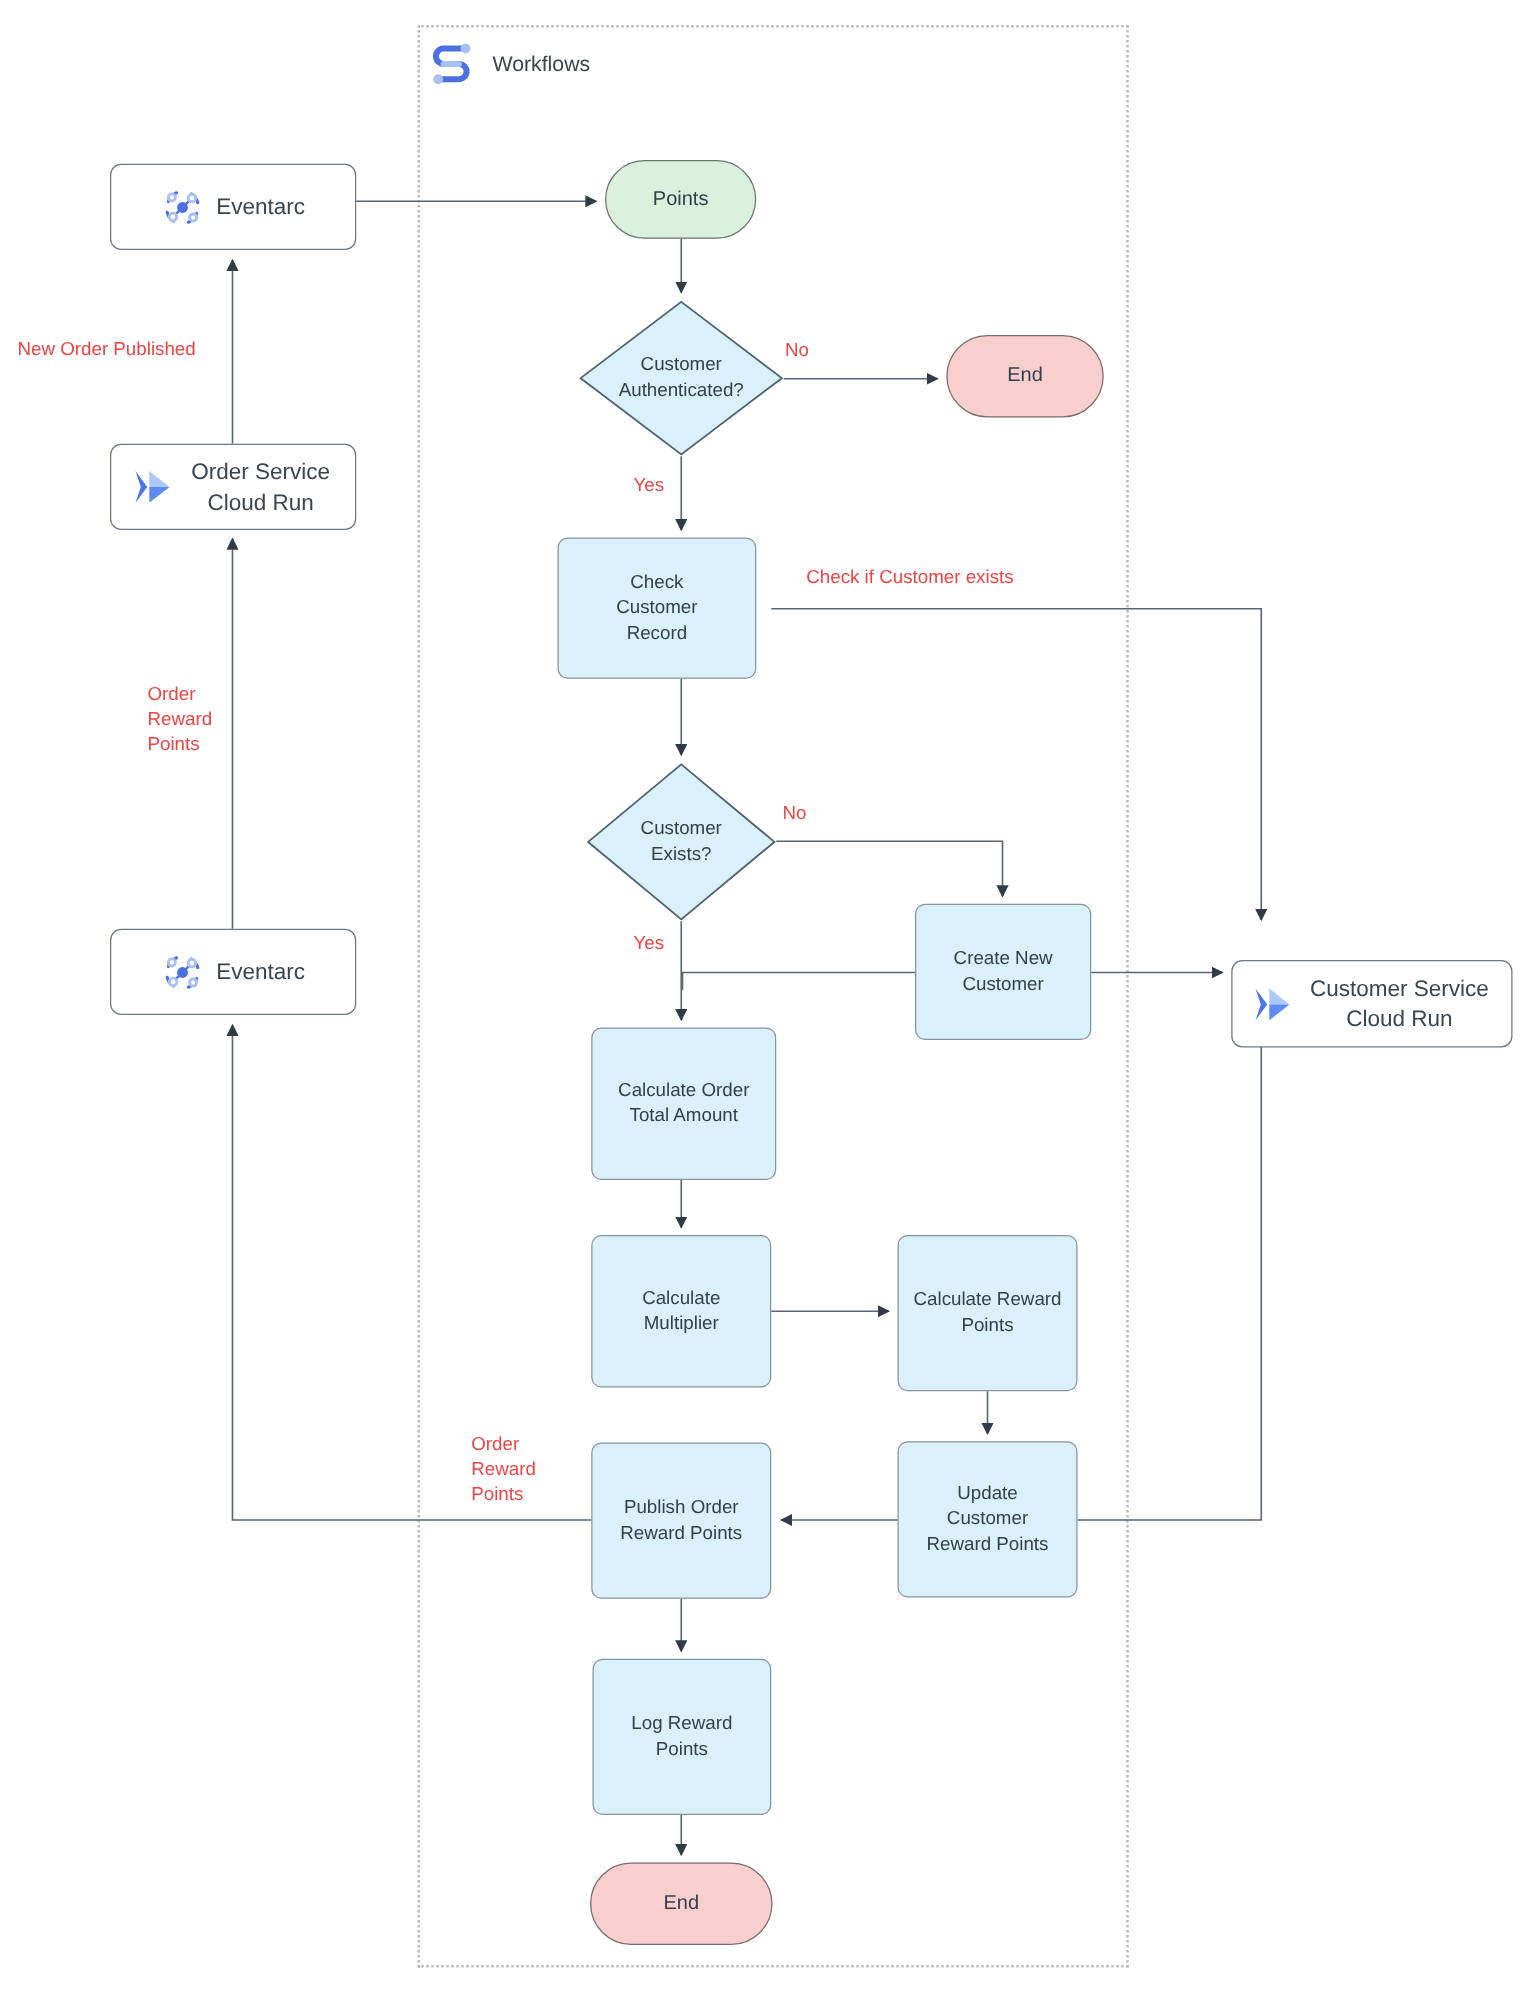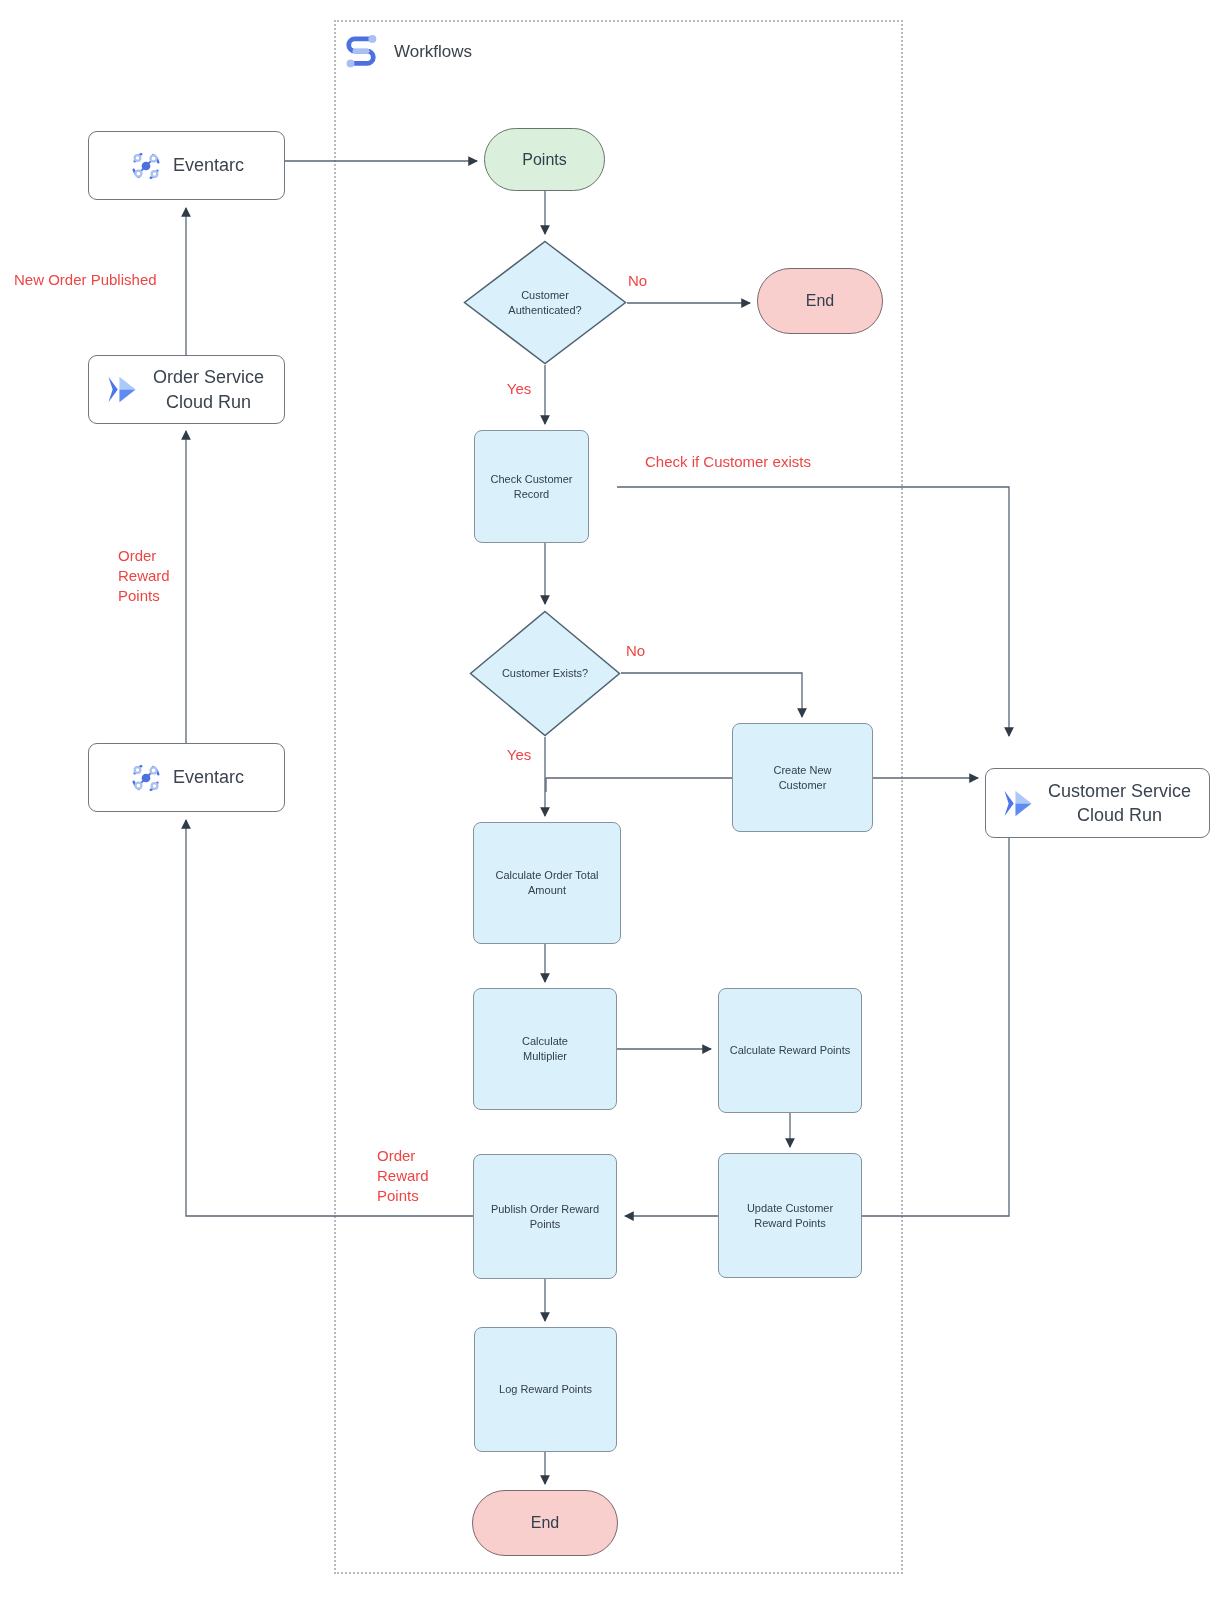--- a/index.html
+++ b/index.html
@@ -6,21 +6,21 @@
   html,body { width:1227px; height:1600px; background:#ffffff;
     font-family:"Liberation Sans", sans-serif; position:relative; overflow:hidden; }
   .stage { position:absolute; inset:0; width:1227px; height:1600px; }
 
   .container-border { position:absolute; left:334px; top:20px; width:569px; height:1554px;
     border:2px dotted #b7bbc0; background:transparent; }
 
   .edges { position:absolute; left:0; top:0; width:1227px; height:1600px; pointer-events:none; }
 
   .node { position:absolute; display:flex; align-items:center; justify-content:center;
-    text-align:center; color:#33404b; font-size:11px; line-height:1.35; }
+    text-align:center; color:#33404b; font-size:15px; line-height:1.35; }
 
   .process { background:#daf1fb; border:1.4px solid #8593a0; border-radius:8px; padding:4px 8px; }
   .pill    { border-radius:33px; font-size:16px; }
   .pill.start { background:#dbf0dc; border:1.4px solid #66766a; }
   .pill.end   { background:#f9cfce; border:1.4px solid #7a6a6a; }
 
   .service { background:#ffffff; border:1.5px solid #6f7880; border-radius:9px;
     display:flex; align-items:center; justify-content:center; gap:10px;
     font-size:18px; color:#3a444e; }
 
@@ -152,21 +152,21 @@
     <span class="dlabel">Customer Authenticated?</span>
   </div>
 
   <div class="node diamond" style="left:469px; top:610px; width:152px; height:127px;">
     <svg class="dshape" width="152" height="127" viewBox="0 0 152 127">
       <polygon points="76,1.5 150.5,63.5 76,125.5 1.5,63.5" fill="#daf1fb" stroke="#4e6272" stroke-width="1.5"></polygon>
     </svg>
     <span class="dlabel" style="width:62%">Customer Exists?</span>
   </div>
 
-  <div class="node process" style="left:474px; top:430px; width:115px; height:113px;">
+  <div class="node process" style="left:446px; top:430px; width:159px; height:113px;">
     <span style="width:85px">Check Customer Record</span>
   </div>
 
   <div class="node process" style="left:732px; top:723px; width:141px; height:109px;">
     <span style="width:95px">Create New Customer</span>
   </div>
 
   <div class="node process" style="left:473px; top:822px; width:148px; height:122px;">
     <span>Calculate Order Total Amount</span>
   </div>

